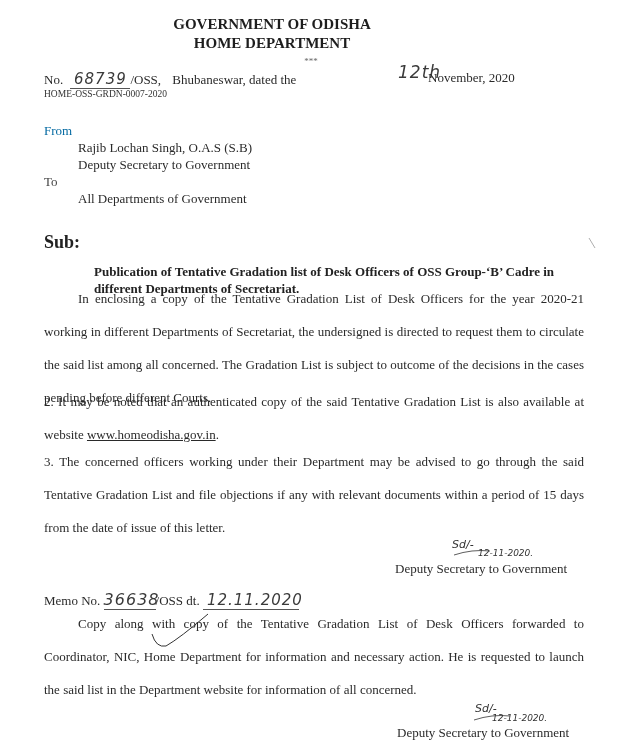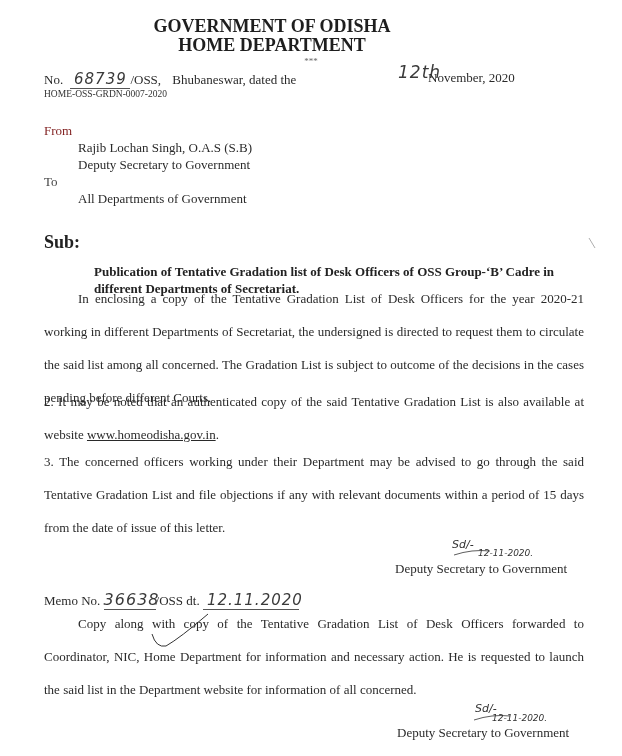--- a/index.html
+++ b/index.html
@@ -11,21 +11,21 @@
       width: 622px;
       height: 756px;
       position: relative;
       overflow: hidden;
       font-family: "Liberation Serif", "DejaVu Serif", serif;
       color: #2a2a2a;
     }
     .abs { position: absolute; white-space: nowrap; }
     .hdr {
       left: 0; width: 544px; text-align: center;
-      font-size: 18px; font-weight: bold; color: #1e1e1e;
+      font-size: 15px; font-weight: bold; color: #1e1e1e;
     }
     .stars { left: 0; width: 622px; text-align: center; font-size: 9px; color: #666; }
     .t13 { font-size: 13px; }
     .small { font-size: 9.5px; color: #333; }
     .hand {
       font-family: "DejaVu Sans", sans-serif;
       font-style: italic;
       color: #3a3a3a;
       letter-spacing: 1px;
     }
@@ -63,21 +63,21 @@
 
 <div class="abs t13" style="top:70px; left:44px;">
   <span>No.</span>
   <span class="uline hand" style="width:60px; font-size:15px; text-align:center; margin-left:4px;">68739</span><span>/OSS,</span>
   <span style="margin-left:8px;">Bhubaneswar, dated the</span>
 </div>
 <div class="abs hand" style="top:62px; left:398px; font-size:17px;">12th</div>
 <div class="abs t13" style="top:70px; left:428px;">November, 2020</div>
 <div class="abs small" style="top:89px; left:44px;">HOME-OSS-GRDN-0007-2020</div>
 
-<div class="abs t13" style="top:123px; left:44px; color:#7f1d1d;">From</div>
+<div class="abs t13" style="top:123px; left:44px; color:#0369a1;">From</div>
 <div class="abs t13" style="top:140px; left:78px;">Rajib Lochan Singh, O.A.S (S.B)</div>
 <div class="abs t13" style="top:157px; left:78px;">Deputy Secretary to Government</div>
 <div class="abs t13" style="top:174px; left:44px; color:#444;">To</div>
 <div class="abs t13" style="top:191px; left:78px;">All Departments of Government</div>
 
 <div class="abs sub-label" style="top:232px; left:44px;">Sub:</div>
 <div class="abs sub-text" style="top:232px; left:94px;">Publication of Tentative Gradation list of Desk Officers of OSS Group-‘B’ Cadre in</div>
 <div class="abs sub-text" style="top:249px; left:94px;">different Departments of Secretariat.</div>
 <svg class="corner-mark" style="left:588px; top:236px;" width="10" height="14">
   <line x1="1" y1="2" x2="7" y2="12" stroke="#999" stroke-width="0.8"></line>

